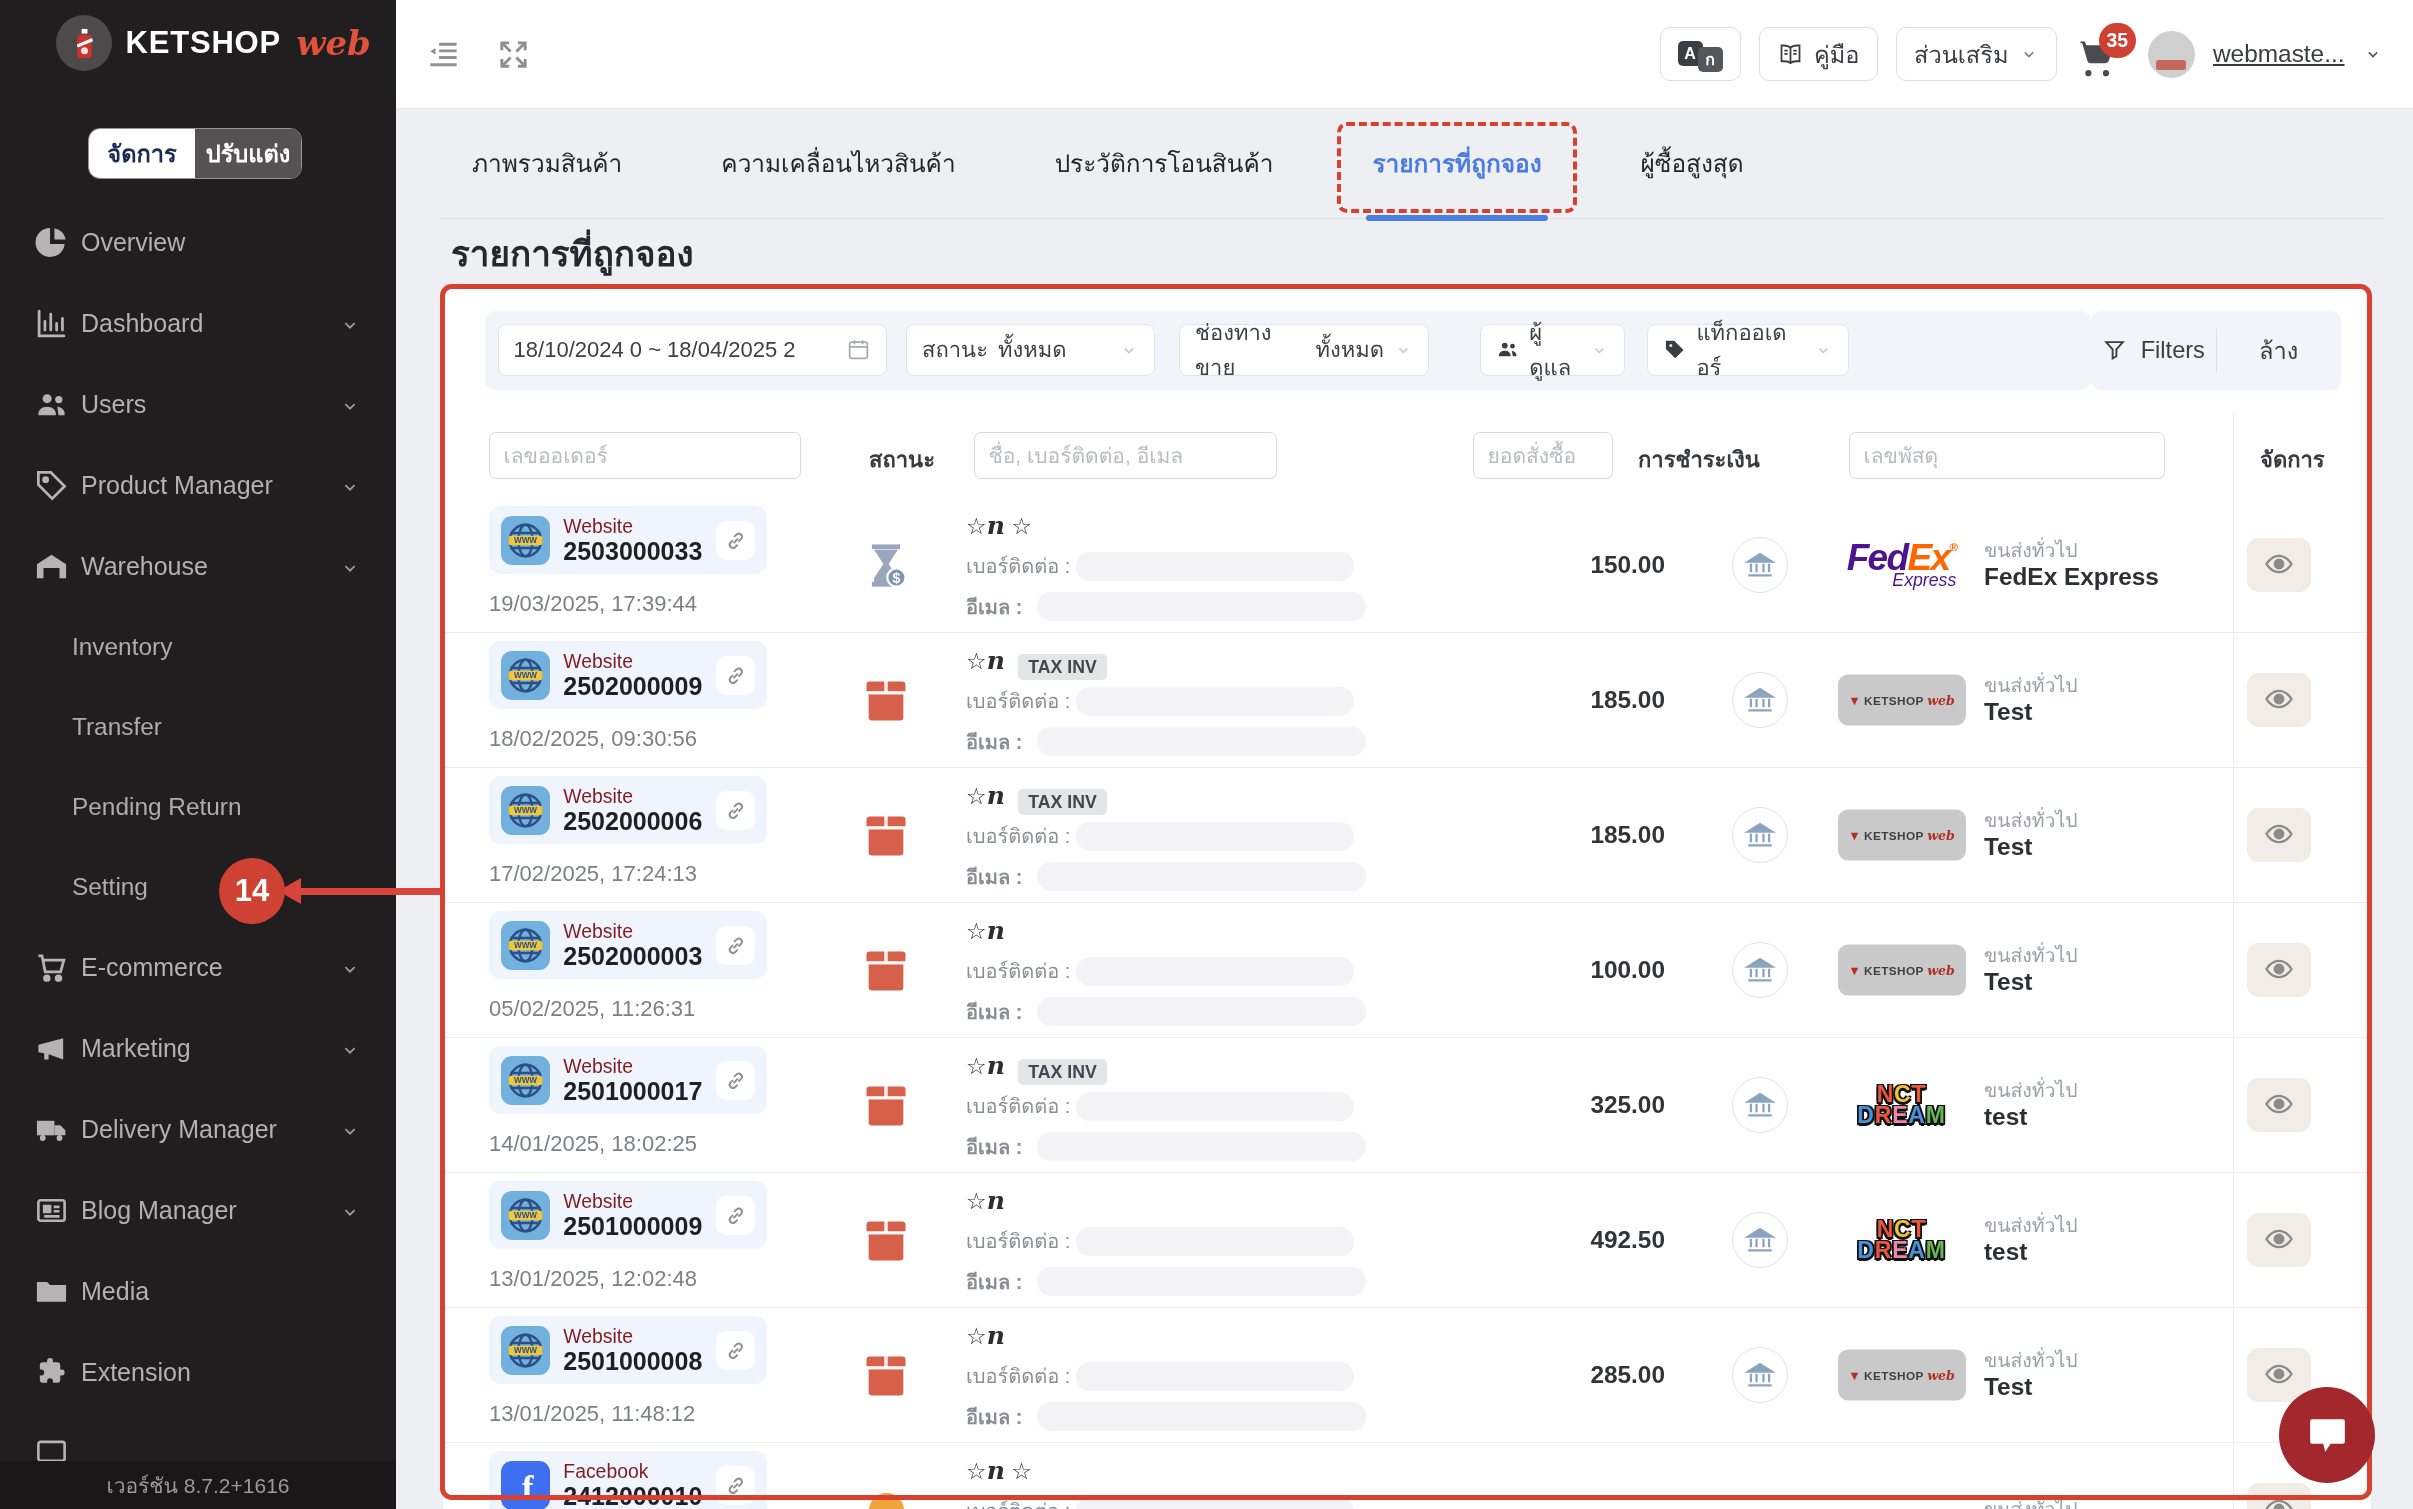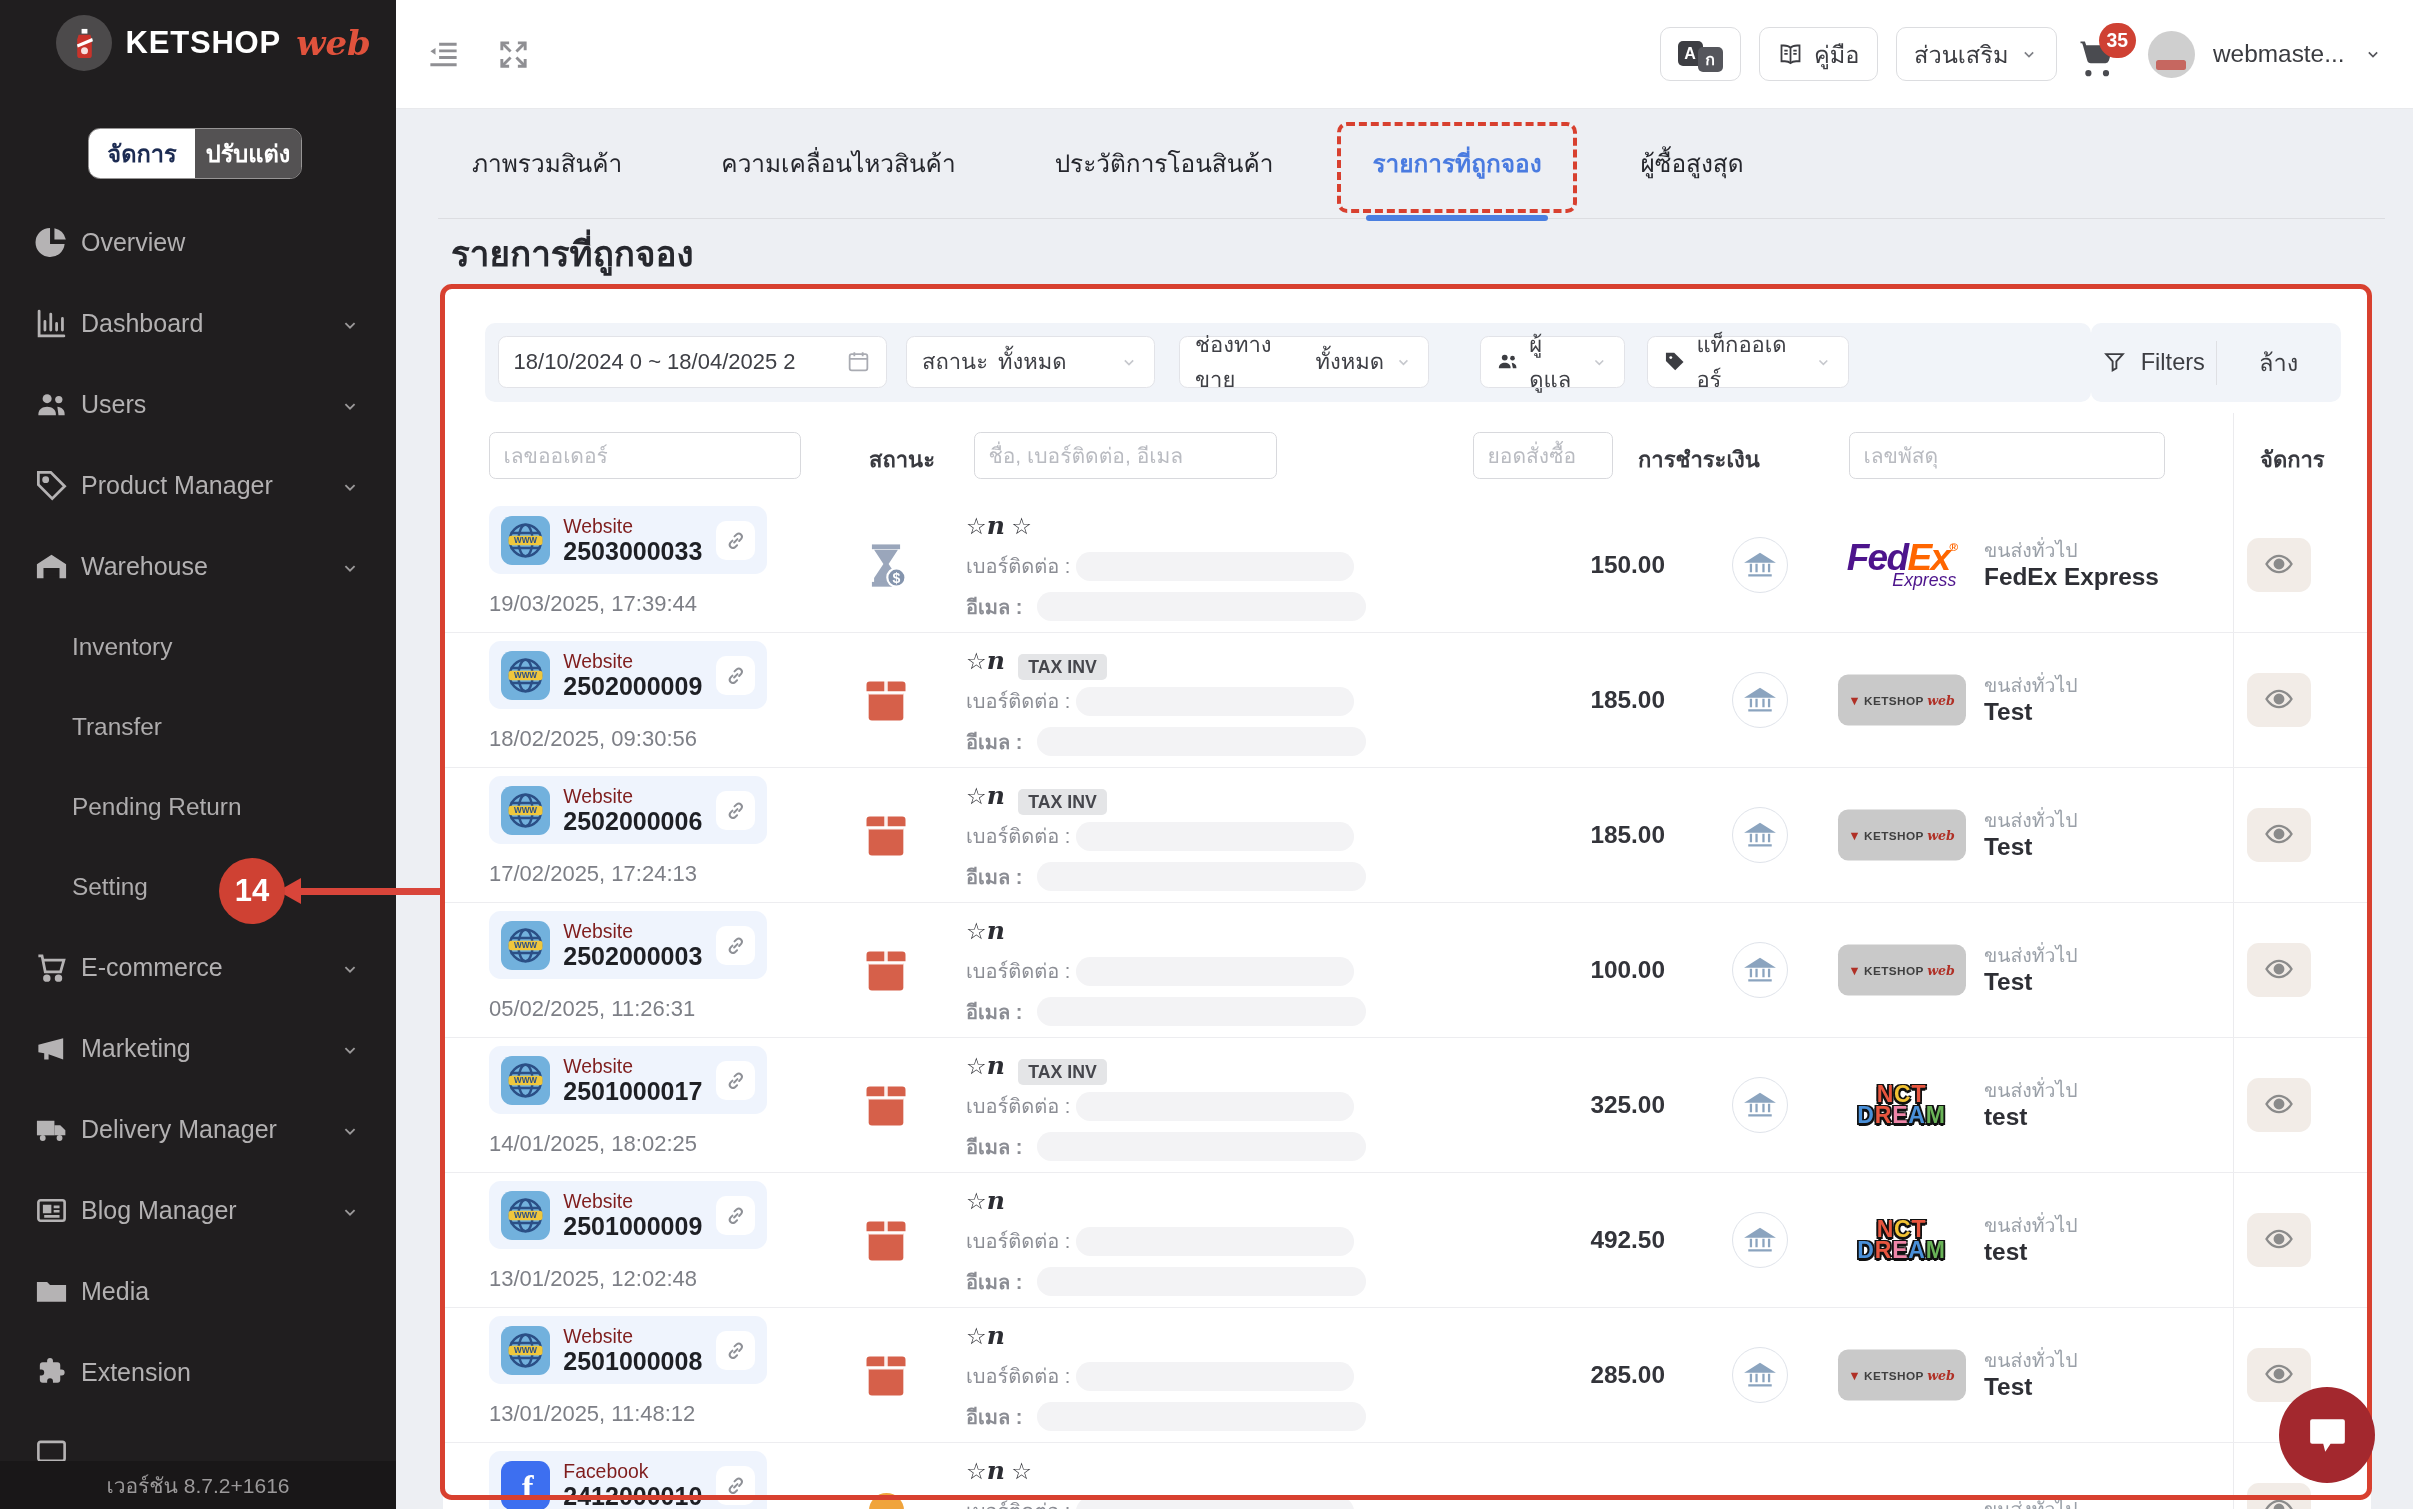--- a/index.html
+++ b/index.html
@@ -37,33 +37,33 @@
   .lang-sq{width:25px;height:25px;background:#3d3e43;border-radius:5px;color:#fff;font-size:16px;font-weight:bold;
       display:flex;align-items:center;justify-content:center;}
   .lang-sq.two{margin-left:-5px;margin-top:11.8px;background:#55565c;}
   .chev{width:20px;height:20px;}
   .cart-wrap{position:relative;width:54px;height:59px;cursor:pointer;}
   .cart-wrap svg{width:44px;height:44px;margin-top:11.8px;}
   .cart-badge{position:absolute;right:-6.7px;top:-1.7px;min-width:37px;height:35px;background:#cf4133;border-radius:17.7px;
       color:#fff;font-size:19.4px;font-weight:bold;display:flex;align-items:center;justify-content:center;}
   .avatar{width:47px;height:47px;border-radius:50%;background:#cfcfcf;position:relative;overflow:hidden;cursor:pointer;}
   .avatar::after{content:"";position:absolute;left:8.4px;top:29px;width:30px;height:10px;background:#c23a31;border-radius:2.5px;opacity:.7;}
-  .user-name{font-size:24.4px;color:#3b3c41;cursor:pointer;}
+  .user-name{font-size:24.4px;color:#3b3c41;cursor:pointer;text-decoration:underline;}
   
   #tabbar{position:absolute;left:438px;top:108px;width:1947px;height:111px;display:flex;align-items:flex-end;
       gap:99px;padding-left:34px;border-bottom:0.8px solid #dcdde1;box-sizing:border-box;}
   .tab{position:relative;font-size:24.4px;color:#25262c;padding-bottom:35px;cursor:pointer;white-space:nowrap;}
   .tab.active{color:#4a7be0;font-weight:bold;}
   .tab .underline{position:absolute;left:-6.7px;right:-6.7px;bottom:-3.4px;height:6.7px;border-radius:3.4px;background:#4a7fe0;}
   .tab .dashbox{position:absolute;left:-35px;right:-35px;top:-22px;bottom:5px;border:4.2px dashed #d8402f;border-radius:10px;pointer-events:none;}
   
   #page-title{position:absolute;left:451px;top:226px;font-size:35px;font-weight:bold;color:#27282e;margin:0;}
   
   #card{position:absolute;left:443px;top:287px;width:1928px;height:1264px;background:#ffffff;border-radius:6.7px;}
-  .fgroup{position:absolute;top:36px;height:79px;background:#f1f4f9;border-radius:10px;}
+  .fgroup{position:absolute;top:24px;height:79px;background:#f1f4f9;border-radius:10px;}
   .fgroup.a{left:42px;width:1606px;}
   .fgroup.b{left:1648px;width:250px;display:flex;align-items:center;}
   .fctrl{position:absolute;top:12.6px;height:52px;background:#fff;border:0.8px solid #e2e3e8;border-radius:8.4px;
       display:flex;align-items:center;gap:10px;padding:0 15px;box-sizing:border-box;font-size:22px;color:#3f4046;cursor:pointer;}
   .fctrl .val{color:#3f4046;}
   .fctrl .chev{margin-left:auto;}
   .fctrl svg.fic{width:25px;height:25px;}
   .fbtn{flex:1;display:flex;align-items:center;justify-content:center;gap:14px;font-size:23.6px;color:#3c3d42;cursor:pointer;height:52px;}
   .fbtn svg{width:25px;height:25px;}
   .fdiv{width:0.8px;height:44px;background:#dfe0e4;}

